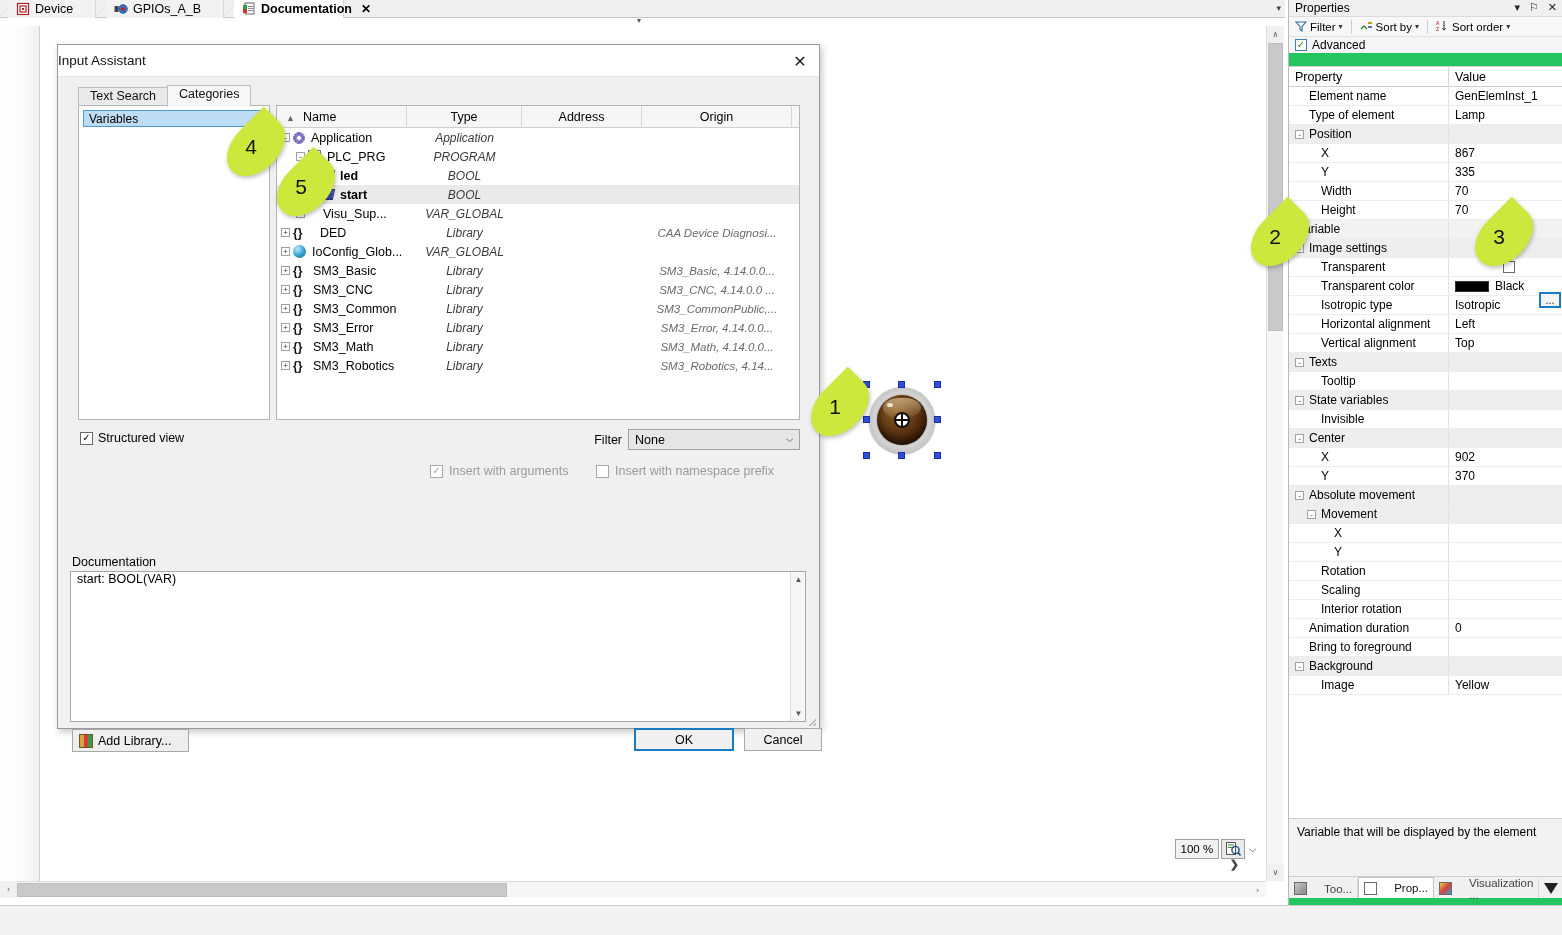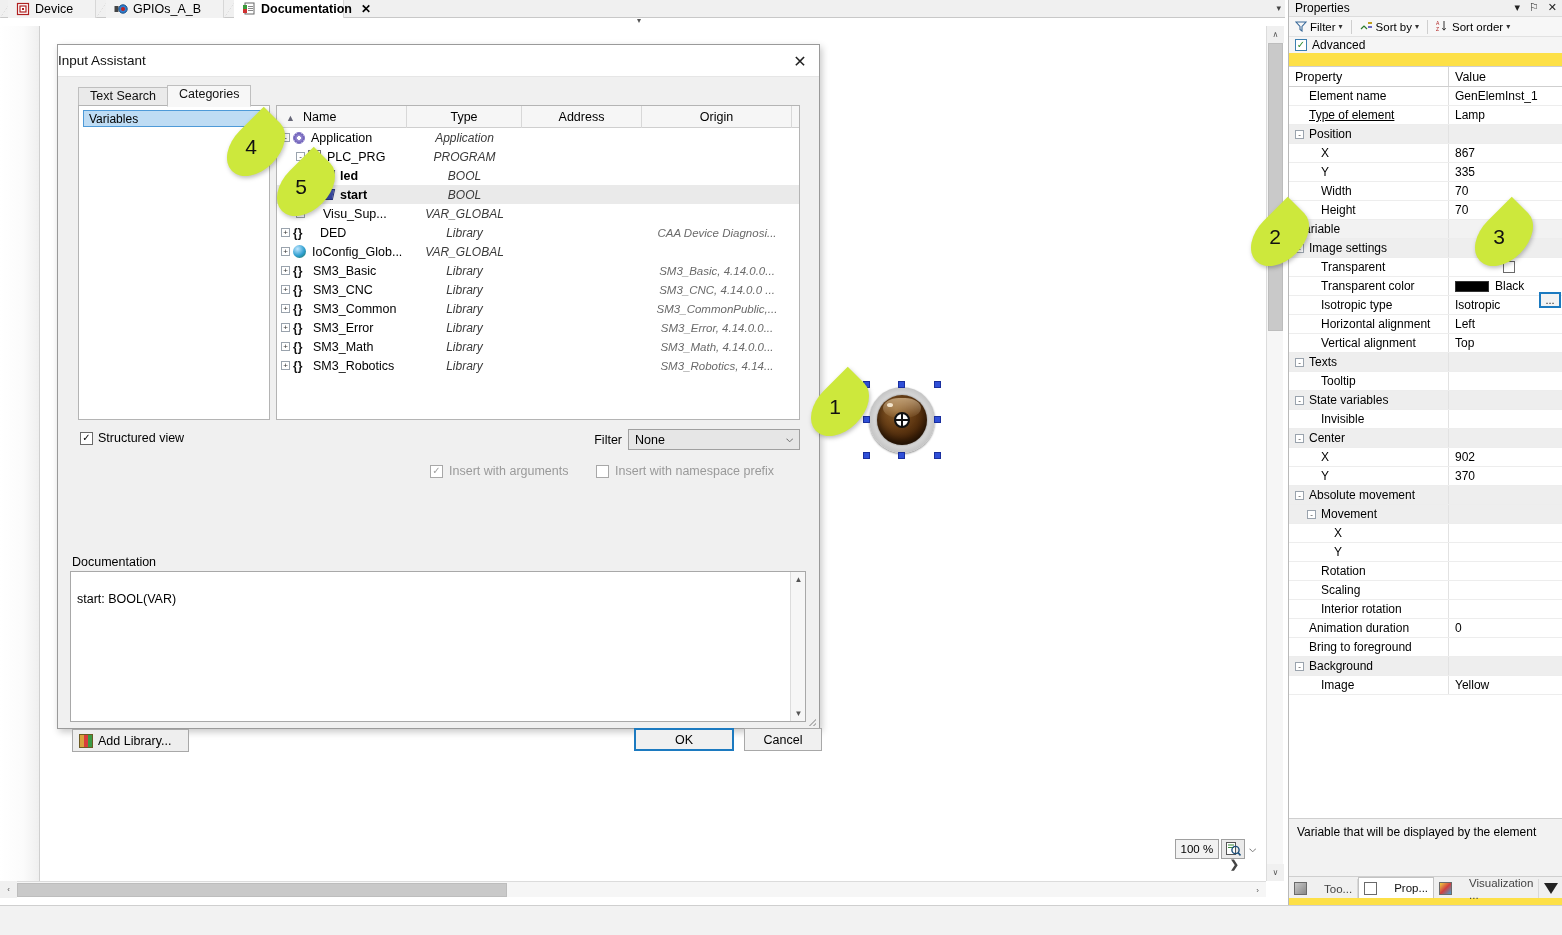--- a/index.html
+++ b/index.html
@@ -239,21 +239,21 @@
   #ins-args{ position:absolute; left:352px; top:2px; display:flex; align-items:center; gap:6px;
              font-size:12.5px; color:#9a9a9a;}
   #ins-ns{ position:absolute; left:518px; top:2px; display:flex; align-items:center; gap:6px;
            font-size:12.5px; color:#9a9a9a;}
 
   #doc-label{ position:absolute; left:14px; top:478px; font-size:12.5px;}
   #doc-box{
     position:absolute; left:12px; top:494px; width:736px; height:151px;
     background:#ffffff; border:1px solid #a8a8a8;
   }
-  #doc-text{ padding:20px 6px; font-size:12.5px;}
+  #doc-text{ padding:0 6px; font-size:12.5px;}
   #doc-vscroll{
     position:absolute; right:0; top:0; width:15px; height:149px; background:#f6f6f6;
     border-left:1px solid #dcdcdc;
   }
   .dsb-a{ width:15px;height:15px;display:flex;align-items:center;justify-content:center;font-size:8px;color:#555;}
 
   #addlib{
     position:absolute; left:14px; top:652px; width:117px; height:23px;
     background:#eeeeee; border:1px solid #a8a8a8;
     display:flex; align-items:center; gap:5px; padding-left:6px; font-size:12.5px;
@@ -272,21 +272,21 @@
     display:flex; align-items:center; justify-content:center; font-size:12.5px;
   }
   #dlg-grip{ position:absolute; right:3px; bottom:2px; width:9px; height:9px;
     background:
       linear-gradient(135deg,transparent 60%, #b5b5b5 60% 70%, transparent 70%),
       linear-gradient(135deg,transparent 80%, #b5b5b5 80% 90%, transparent 90%);}
 
   
   #props{
     position:absolute; left:1288px; top:0; width:274px; height:905px;
-    background:#fde047; border-left:1px solid #b9b9b9;
+    background:#22c55e; border-left:1px solid #b9b9b9;
   }
   #props-title{
     height:17px; display:flex; align-items:center; padding-left:6px;
     font-size:12px; background:#f0f0f0; border-bottom:1px solid #dcdcdc;
   }
   #props-title-btns{ position:absolute; right:5px; top:1px; display:flex; gap:9px; font-size:11px; color:#222;}
   #props-toolbar{
     height:20px; display:flex; align-items:center; gap:3px;
     padding-left:4px; font-size:11.5px; background:#f7f7f7;
     border-bottom:1px solid #e2e2e2;
@@ -740,21 +740,21 @@
         <div class="grow">
           <div class="gp">
             <span class="glabel" style="padding-left: 20px;">Element name</span>
           </div>
           <div class="gv">
             <span>GenElemInst_1</span>
           </div>
         </div>
         <div class="grow">
           <div class="gp">
-            <span class="glabel" style="padding-left: 20px; text-decoration: underline;">Type of element</span>
+            <span class="glabel" style="padding-left: 20px;">Type of element</span>
           </div>
           <div class="gv">
             <span>Lamp</span>
           </div>
         </div>
         <div class="grow grp">
           <div class="gp">
             <span class="gminus" style="margin-left: 6px;">-</span>
             <span class="glabel">Position</span>
           </div>

